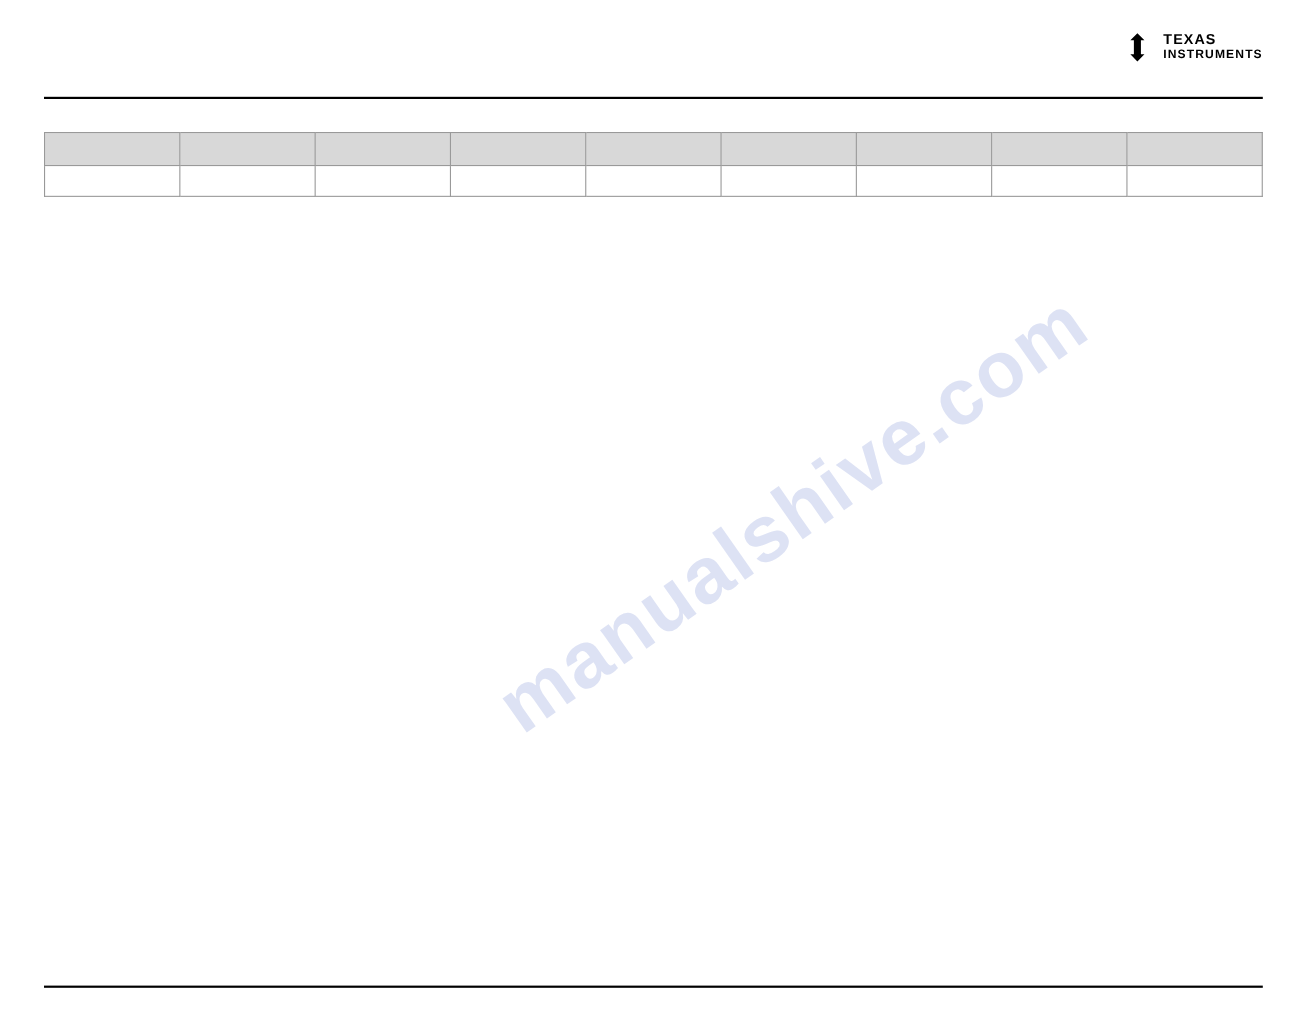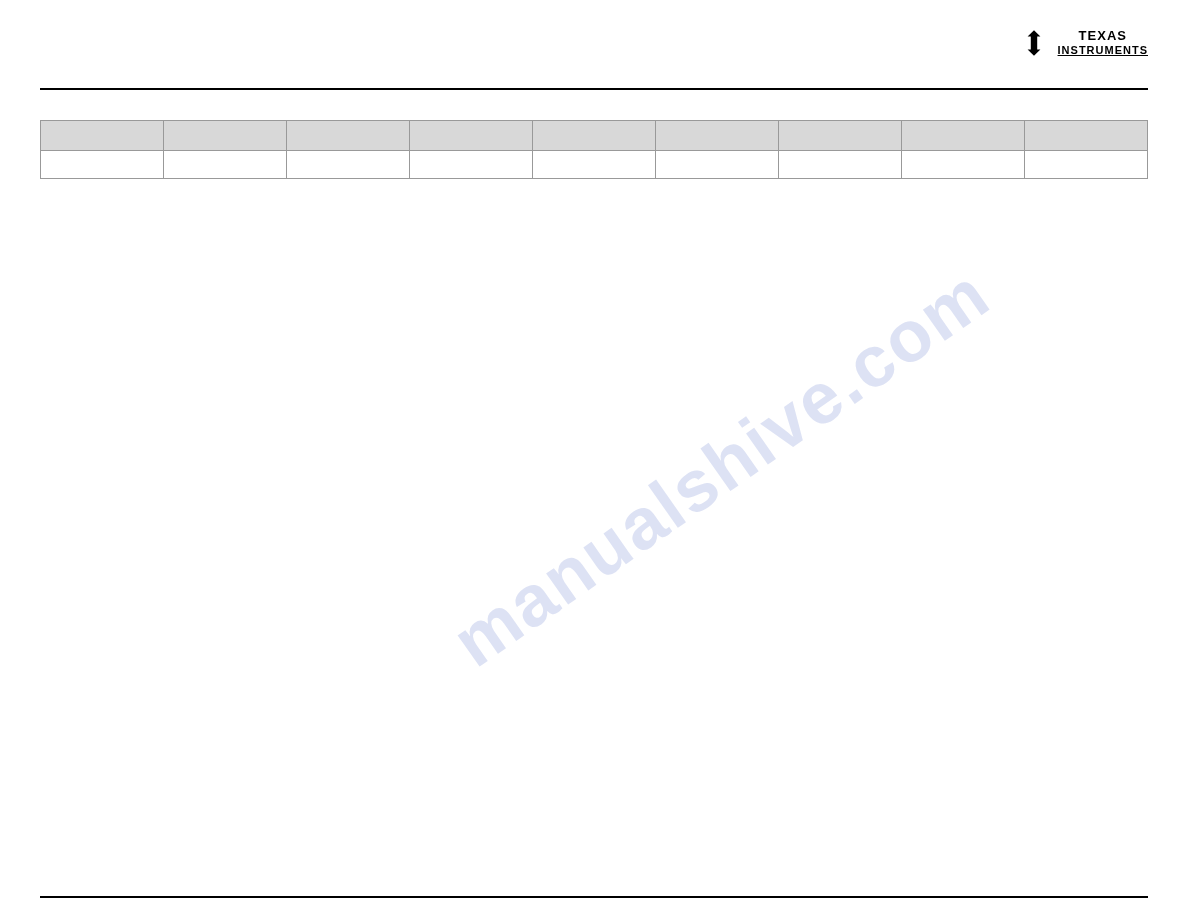--- a/index.html
+++ b/index.html
@@ -35,21 +35,20 @@
       align-items: center;
       justify-content: flex-end;
       padding-right: 40px;
       padding-top: 10px;
     }
 
     .ti-logo {
       display: flex;
       align-items: center;
       gap: 8px;
-      text-align: center;
     }
 
     .ti-logo-icon {
       width: 32px;
       height: 32px;
     }
 
     .ti-logo-text {
       display: flex;
       flex-direction: column;
@@ -61,21 +60,20 @@
       font-weight: bold;
       color: #000;
       letter-spacing: 1px;
     }
 
     .ti-logo-text .instruments {
       font-size: 11px;
       font-weight: bold;
       color: #000;
       letter-spacing: 1px;
-      text-decoration: underline;
     }
 
     
     .top-rule {
       position: absolute;
       top: 88px;
       left: 40px;
       right: 40px;
       height: 2px;
       background: #000;

